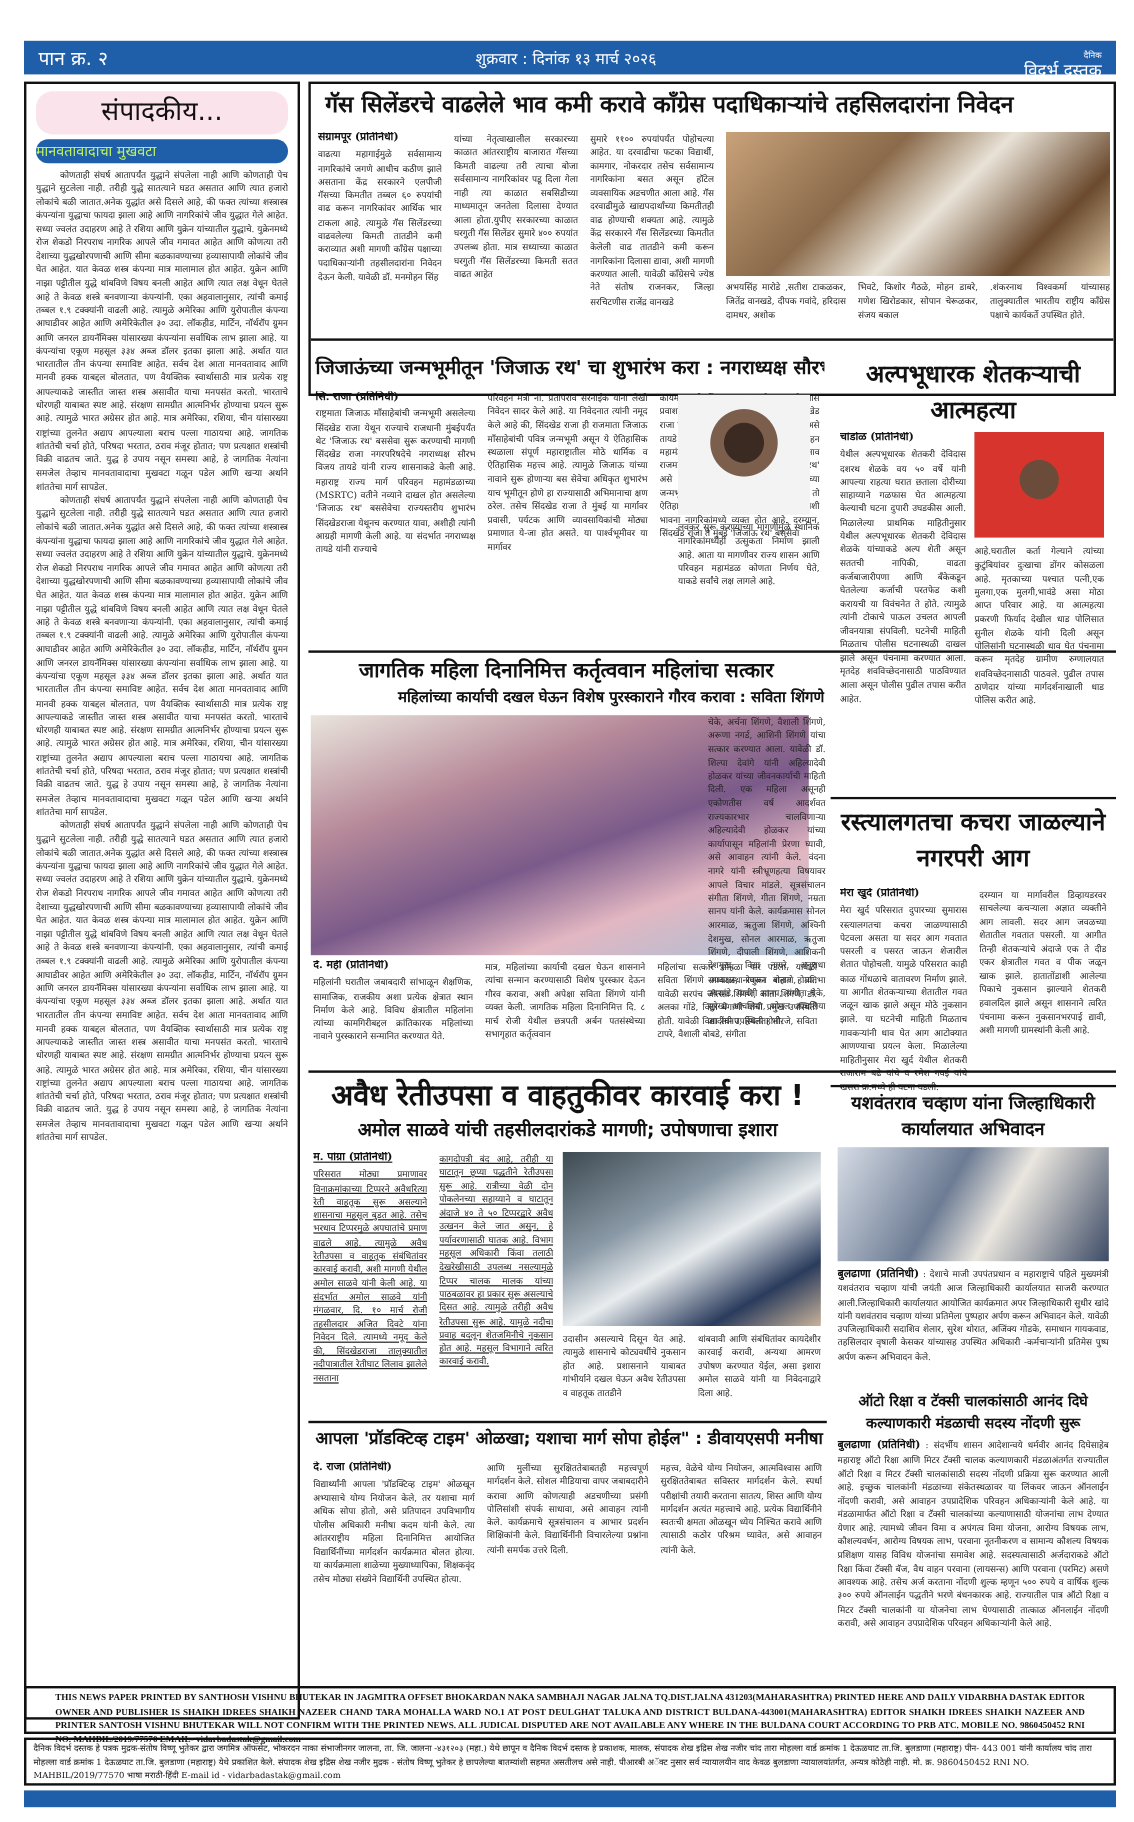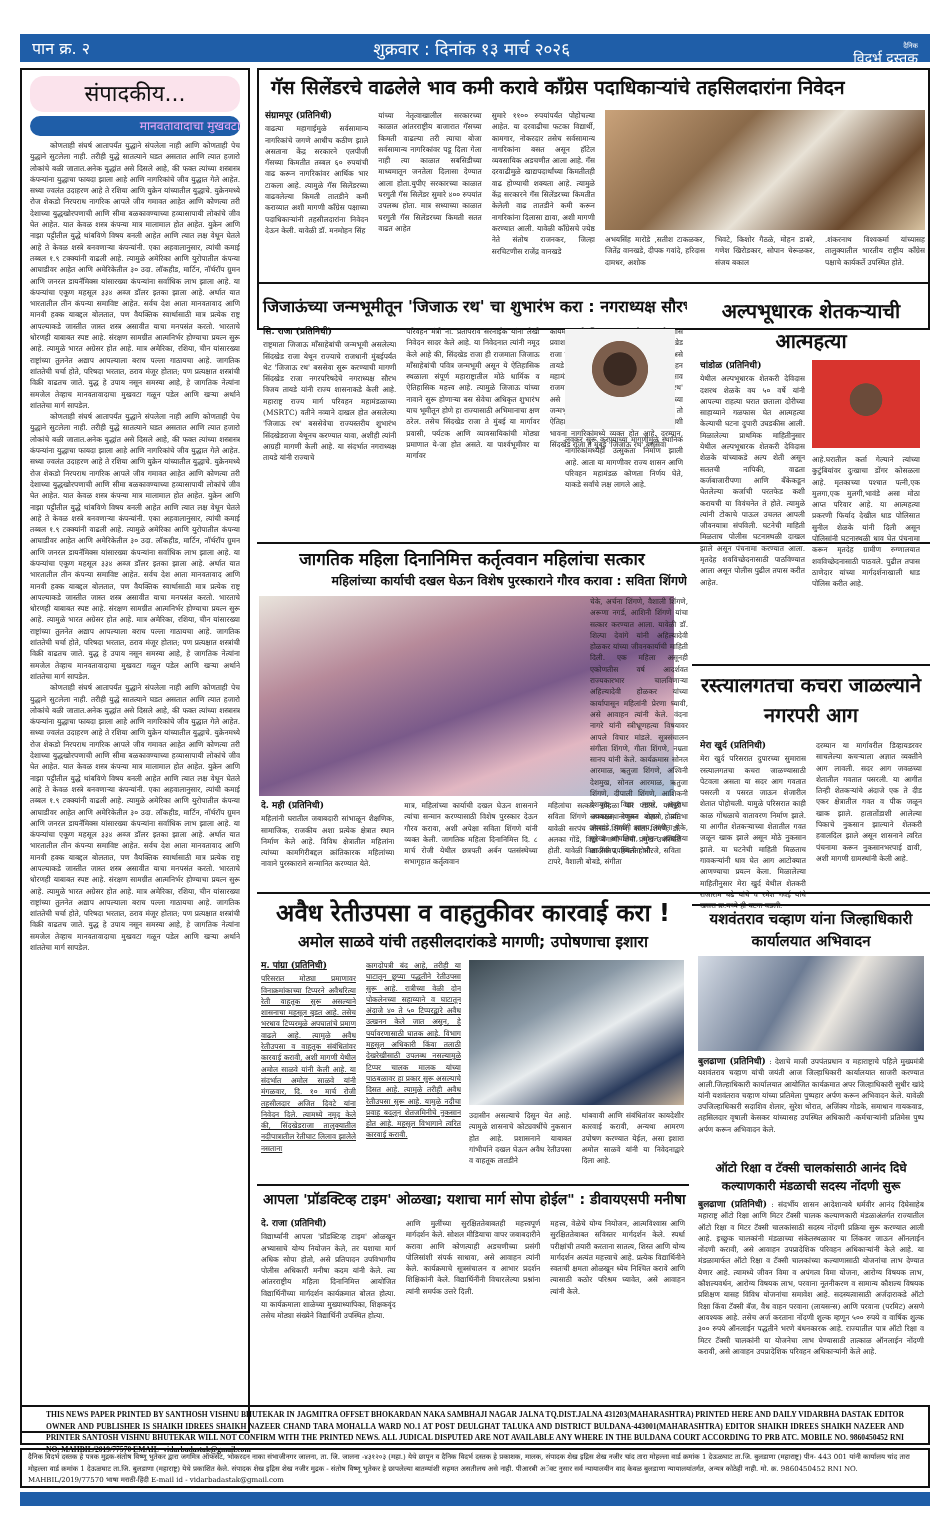--- a/index.html
+++ b/index.html
@@ -1,28 +1,28 @@
 <!DOCTYPE html>
 <html><head>
 <meta charset="utf-8">
 <style>
   * { box-sizing: border-box; margin: 0; padding: 0; }
   body { width: 945px; height: 1518px; background: #ffffff; font-family: "DejaVu Serif", serif; color: #111; position: relative; overflow: hidden; }
   .page { position: absolute; left: 20px; top: 34px; width: 910px; height: 1440px; }
   .masthead { position: absolute; left: 0; top: 0; width: 910px; height: 28px; background: #1f5ea8; color: #fff; display: flex; align-items: center; justify-content: space-between; padding: 0 12px; font-family: "DejaVu Sans", sans-serif; }
   .masthead .page-no { font-size: 16px; }
-  .masthead .date { font-size: 17px; }
+  .masthead .date { font-size: 13px; }
   .masthead .brand { text-align: right; line-height: 1; }
   .masthead .brand .small { font-size: 7px; display: block; margin-top: 12px; }
   .masthead .brand .big { font-size: 14px; }
   .box { position: absolute; border: 2px solid #111; background: #fff; overflow: hidden; }
   .col-text { font-size: 7.4px; line-height: 11.3px; text-align: justify; color: #222; font-family: "DejaVu Serif", serif; }
   .editorial { left: 0; top: 34px; width: 230px; height: 1365px; }
   .ed-title { margin: 6px 8px 4px; height: 36px; background: #fbe3ec; border-radius: 14px; text-align: center; font-size: 22px; line-height: 36px; font-family: "DejaVu Sans", sans-serif; }
-  .ed-sub { margin: 2px 8px 4px; height: 20px; background: #1f5ea8; color: #f0abfc; border-radius: 12px; text-align: right; font-size: 12px; line-height: 20px; font-family: "DejaVu Sans", sans-serif; }
+  .ed-sub { margin: 2px 8px 4px; height: 20px; background: #1f5ea8; color: #bef264; border-radius: 12px; text-align: left; font-size: 12px; line-height: 20px; font-family: "DejaVu Sans", sans-serif; }
   .ed-body { margin: 0 8px; height: 1290px; overflow: hidden; }
   .ed-body p { text-indent: 20px; }
   .story1 { left: 237px; top: 34px; width: 673px; height: 262px; }
   .headline { font-family: "DejaVu Sans", sans-serif; font-weight: bold; color: #111; white-space: nowrap; overflow: hidden; }
   .h1 { font-size: 19px; line-height: 34px; padding-left: 12px; }
   .dateline { font-weight: bold; font-size: 9px; display: block; margin-bottom: 2px; color: #111; }
   .cols { display: flex; gap: 10px; }
   .cols > div { flex: 1; overflow: hidden; }
   .photo { background: linear-gradient(135deg,#c9a27a 0%,#8a6a4a 35%,#e8e2d6 55%,#6b4a2e 80%,#d9c4a2 100%); position: relative; }
   .photo.p2 { background: linear-gradient(160deg,#e9e4dc 0%,#b78a9a 30%,#7a5a8a 55%,#e2b7c2 75%,#a7c0d6 100%); }

